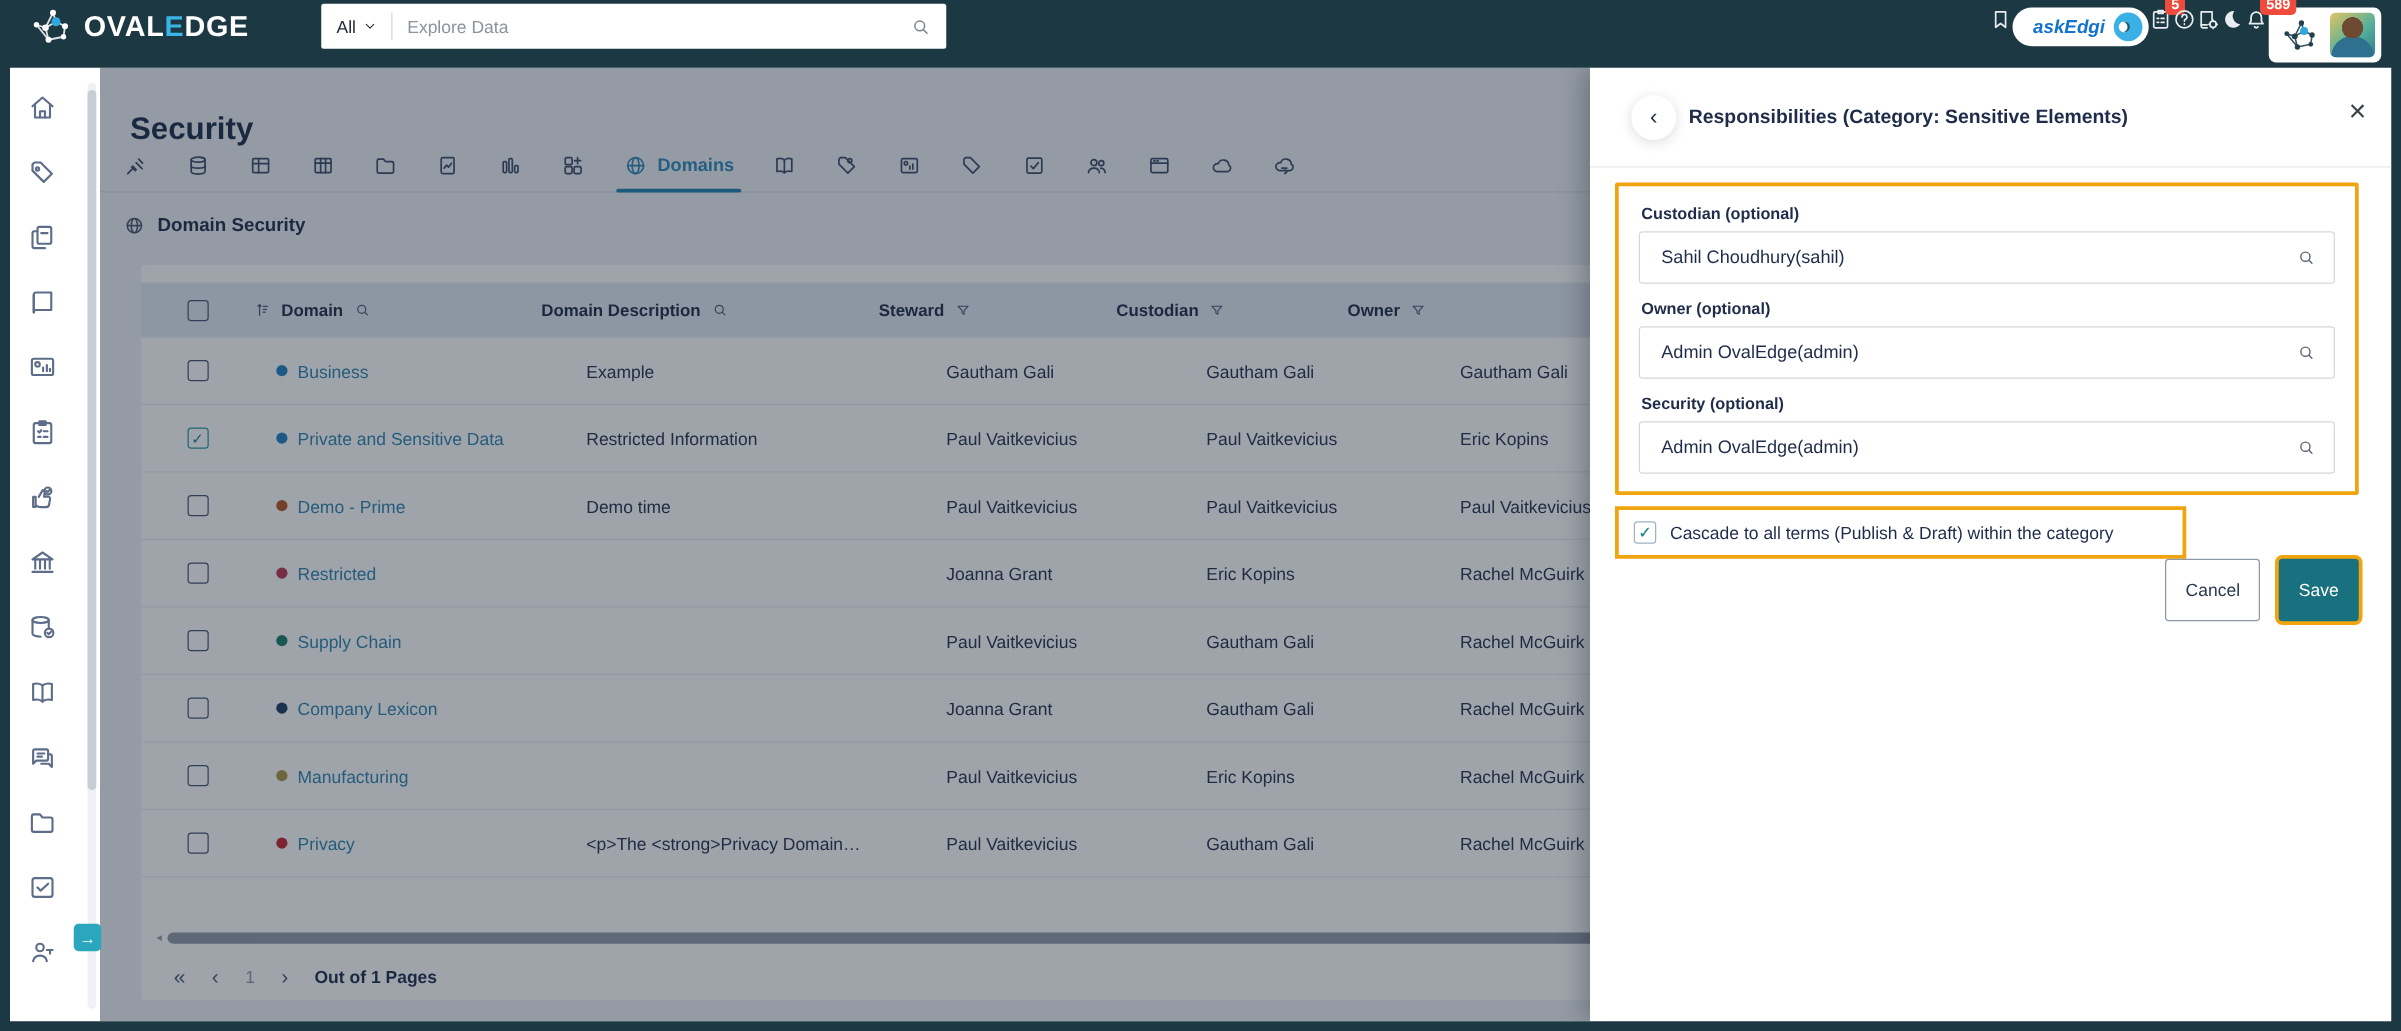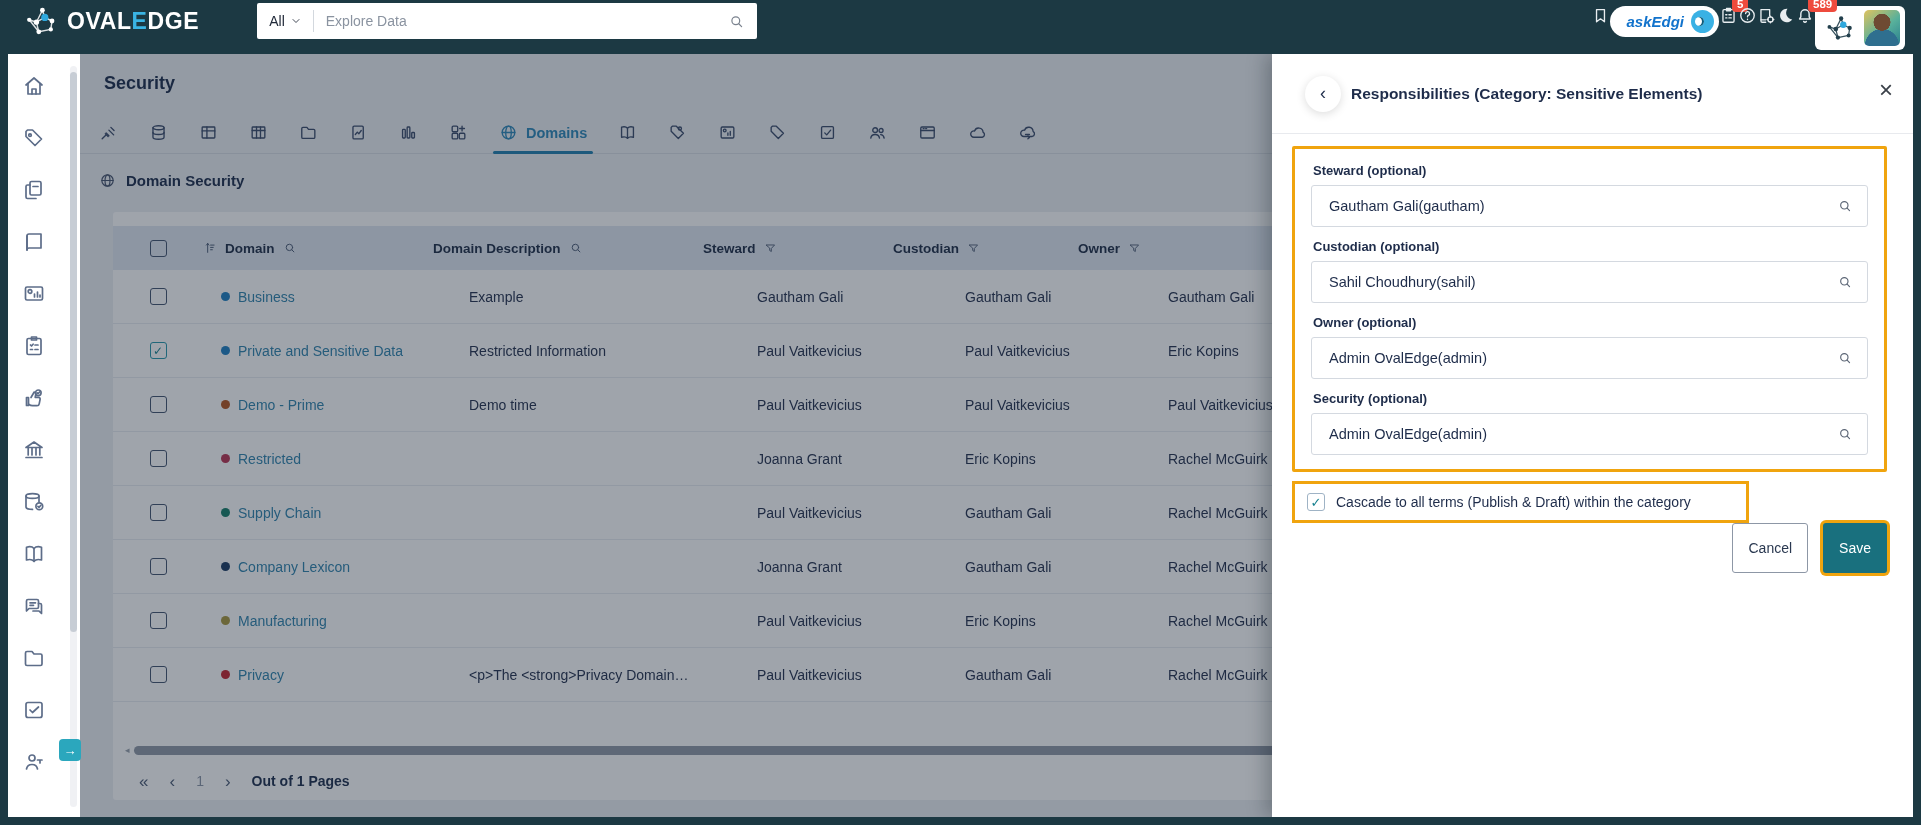--- a/index.html
+++ b/index.html
@@ -35,21 +35,21 @@
   .sidebar { position:absolute; left:8px; top:54px; width:72px; bottom:8px; background:#fff; z-index:15; }
   .side-list { list-style:none; padding-top:6px; }
   .side-list li { height:52px; display:flex; align-items:center; justify-content:center; width:52px; color:#5d6d89; cursor:pointer; }
   .side-scroll { position:absolute; right:3px; top:12px; bottom:10px; width:7px; background:#f0f1f4; border-radius:4px; }
   .side-thumb { position:absolute; top:6px; left:0; width:7px; height:560px; background:#c7cdd5; border-radius:4px; }
   .expand-btn { position:absolute; left:59px; top:739px; width:22px; height:22px; background:#2ba7bd; border-radius:4px; color:#fff; font-size:13px; display:flex; align-items:center; justify-content:center; z-index:16; cursor:pointer; }
 
   
   .main { position:absolute; left:80px; top:54px; right:8px; bottom:8px; background:#edeff3; overflow:hidden; }
   .dim { position:absolute; inset:0; background:rgba(27,38,56,.42); z-index:5; }
-  .page-title { position:absolute; left:24px; top:19px; font-size:18px; font-weight:700; color:#1b2b4a; }
+  .page-title { position:absolute; left:24px; top:35px; font-size:25px; font-weight:700; color:#1b2b4a; }
   .tabs { position:absolute; left:0; right:0; top:58px; height:42px; display:flex; align-items:center; gap:31px; padding-left:19px; border-bottom:1px solid #d8dce3; color:#394a6a; }
   .tab { cursor:pointer; }
   .tab-active { display:flex; align-items:center; gap:8px; color:#2b87b8; font-size:14.5px; font-weight:700; position:relative; cursor:pointer; }
   .tab-active::after { content:""; position:absolute; left:-6px; right:-6px; bottom:-12px; height:3px; background:#1f7fae; border-radius:2px; }
   .section-head { position:absolute; left:19px; top:118px; display:flex; align-items:center; gap:10px; font-size:15px; font-weight:700; color:#1b2b4a; }
   .section-head svg { color:#46536d; }
 
   
   .card { position:absolute; left:33px; top:158px; width:1790px; height:588px; background:#fff; border-radius:3px; padding-top:14px; z-index:1; }
   .grid { display:grid; grid-template-columns:90px 230px 270px 190px 185px 175px 1fr; align-items:center; }
@@ -587,30 +587,20 @@
   <div class="dim"></div>
 
   <div class="drawer">
     <div class="dr-head">
       <span class="back-circle">‹</span>
       <span class="dr-title">Responsibilities (Category: Sensitive Elements)</span>
       <span class="dr-close">×</span>
     </div>
     <div class="dr-body">
       <div class="obox">
-        <div class="fgroup">
-          <div class="flabel">Steward (optional)</div>
-          <div class="finput">
-            <span>Gautham Gali(gautham)</span>
-            <svg class="ic" width="16" height="16" viewBox="0 0 24 24">
-                <circle cx="11" cy="11" r="5.5"></circle>
-                <path d="M15.2 15.2l3.6 3.6"></path>
-              </svg>
-          </div>
-        </div>
         <div class="fgroup">
           <div class="flabel">Custodian (optional)</div>
           <div class="finput">
             <span>Sahil Choudhury(sahil)</span>
             <svg class="ic" width="16" height="16" viewBox="0 0 24 24">
                 <circle cx="11" cy="11" r="5.5"></circle>
                 <path d="M15.2 15.2l3.6 3.6"></path>
               </svg>
           </div>
         </div>

